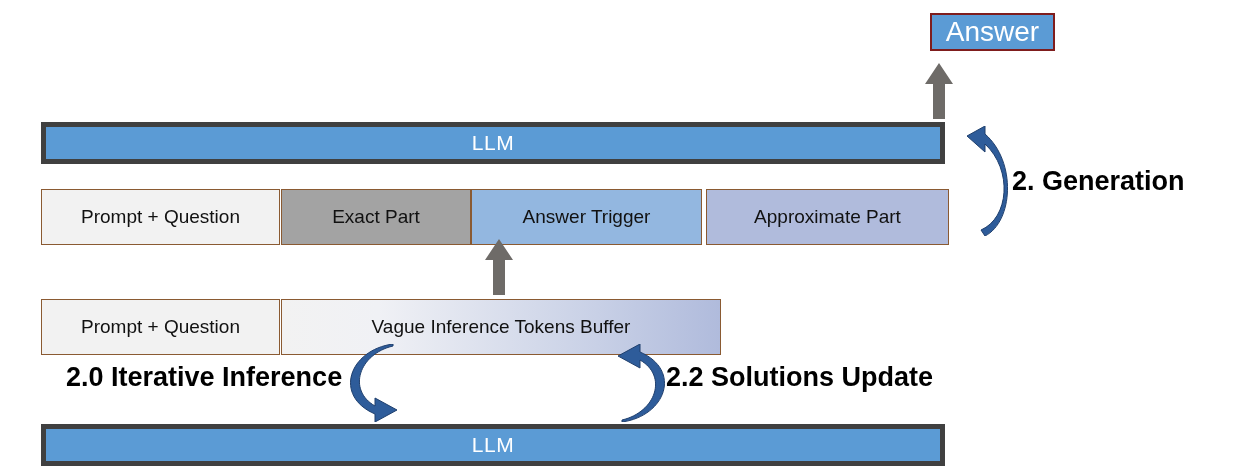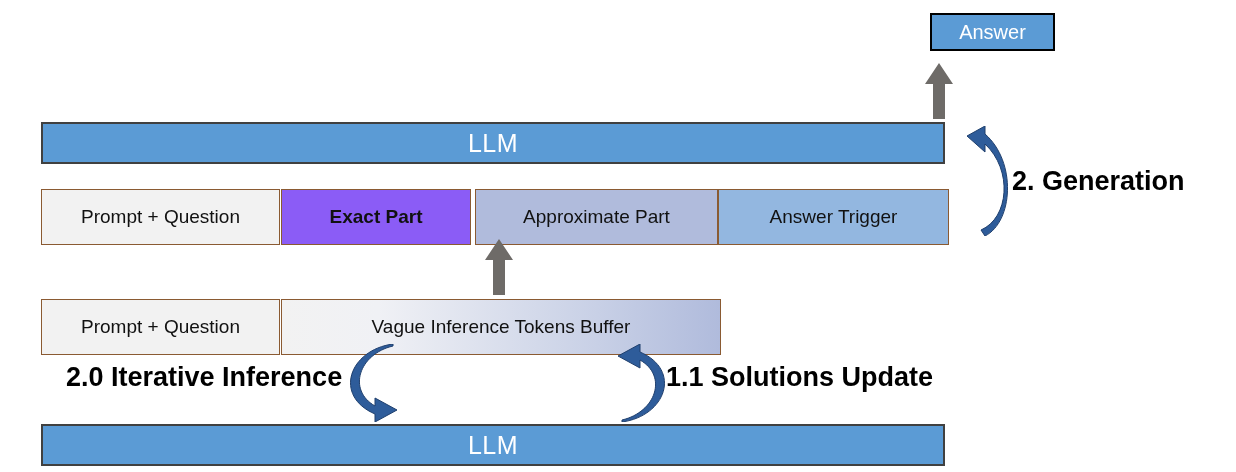--- a/index.html
+++ b/index.html
@@ -16,26 +16,26 @@
     height: 472px;
     background: #ffffff;
     overflow: hidden;
   }
 
   
   .llm-bar {
     position: absolute;
     box-sizing: border-box;
     background: #5b9bd5;
-    border: 2px solid #404040;
+    border: 5px solid #404040;
     color: #ffffff;
     display: flex;
     align-items: center;
     justify-content: center;
-    font-size: 25px;
+    font-size: 21px;
     letter-spacing: 0.5px;
   }
   #llm-top {
     left: 41px;
     top: 122px;
     width: 904px;
     height: 42px;
   }
   #llm-bottom {
     left: 41px;
@@ -46,26 +46,26 @@
 
   
   #answer-box {
     position: absolute;
     box-sizing: border-box;
     left: 930px;
     top: 13px;
     width: 125px;
     height: 38px;
     background: #5b9bd5;
-    border: 2px solid #000000;
+    border: 2px solid #7f1d1d;
     color: #ffffff;
     display: flex;
     align-items: center;
     justify-content: center;
-    font-size: 20px;
+    font-size: 28px;
   }
 
   
   .token-row {
     position: absolute;
     display: flex;
   }
   #row-generation {
     left: 41px;
     top: 189px;
@@ -85,23 +85,22 @@
     font-size: 19px;
     color: #111111;
     height: 56px;
   }
   .cell-prompt {
     width: 239px;
     background: #f2f2f2;
   }
   .cell-exact {
     width: 190px;
-    background: #8b5cf6;
+    background: #a3a3a3;
     margin-left: 1px;
-    font-weight: bold;
   }
   .cell-approx {
     width: 243px;
     background: #b0bbdc;
     margin-left: 4px;
   }
   .cell-trigger {
     width: 231px;
     background: #93b7e0;
   }
@@ -157,25 +156,25 @@
 
   <div id="label-generation" class="step-label">2. Generation</div>
 
   <div id="row-generation" class="token-row">
     <div class="token-cell cell-prompt">
       <span>Prompt + Question</span>
     </div>
     <div class="token-cell cell-exact">
       <span>Exact Part</span>
     </div>
+    <div class="token-cell cell-trigger">
+      <span>Answer Trigger</span>
+    </div>
     <div class="token-cell cell-approx">
       <span>Approximate Part</span>
-    </div>
-    <div class="token-cell cell-trigger">
-      <span>Answer Trigger</span>
     </div>
   </div>
 
   <svg class="gray-arrow" style="left:482px; top:238px;" width="34" height="58" viewBox="0 0 34 58">
     <polygon points="17,1 31,22 23,22 23,57 11,57 11,22 3,22" fill="#6e6b68"></polygon>
   </svg>
 
   <div id="row-buffer" class="token-row">
     <div class="token-cell cell-prompt">
       <span>Prompt + Question</span>
@@ -189,19 +188,19 @@
     <path d="M 52,2 C 18,10 6,46 34,62 L 34,54 L 56,66 L 34,78 L 34,70
              C -8,52 8,6 52,0 Z" fill="#2e5c9a" stroke="#1f3f6d" stroke-width="1"></path>
   </svg>
 
   <svg class="curved-arrow" style="left:604px; top:344px;" width="70" height="78" viewBox="0 0 70 78">
     <path d="M 18,76 C 52,68 64,32 36,16 L 36,24 L 14,12 L 36,0 L 36,8
              C 78,26 62,72 18,78 Z" fill="#2e5c9a" stroke="#1f3f6d" stroke-width="1"></path>
   </svg>
 
   <div id="label-iterative" class="step-label">2.0 Iterative Inference</div>
-  <div id="label-solutions" class="step-label">1.1 Solutions Update</div>
+  <div id="label-solutions" class="step-label">2.2 Solutions Update</div>
 
   <div id="llm-bottom" class="llm-bar">
     <span>LLM</span>
   </div>
 
 </div>
 
 </body></html>

